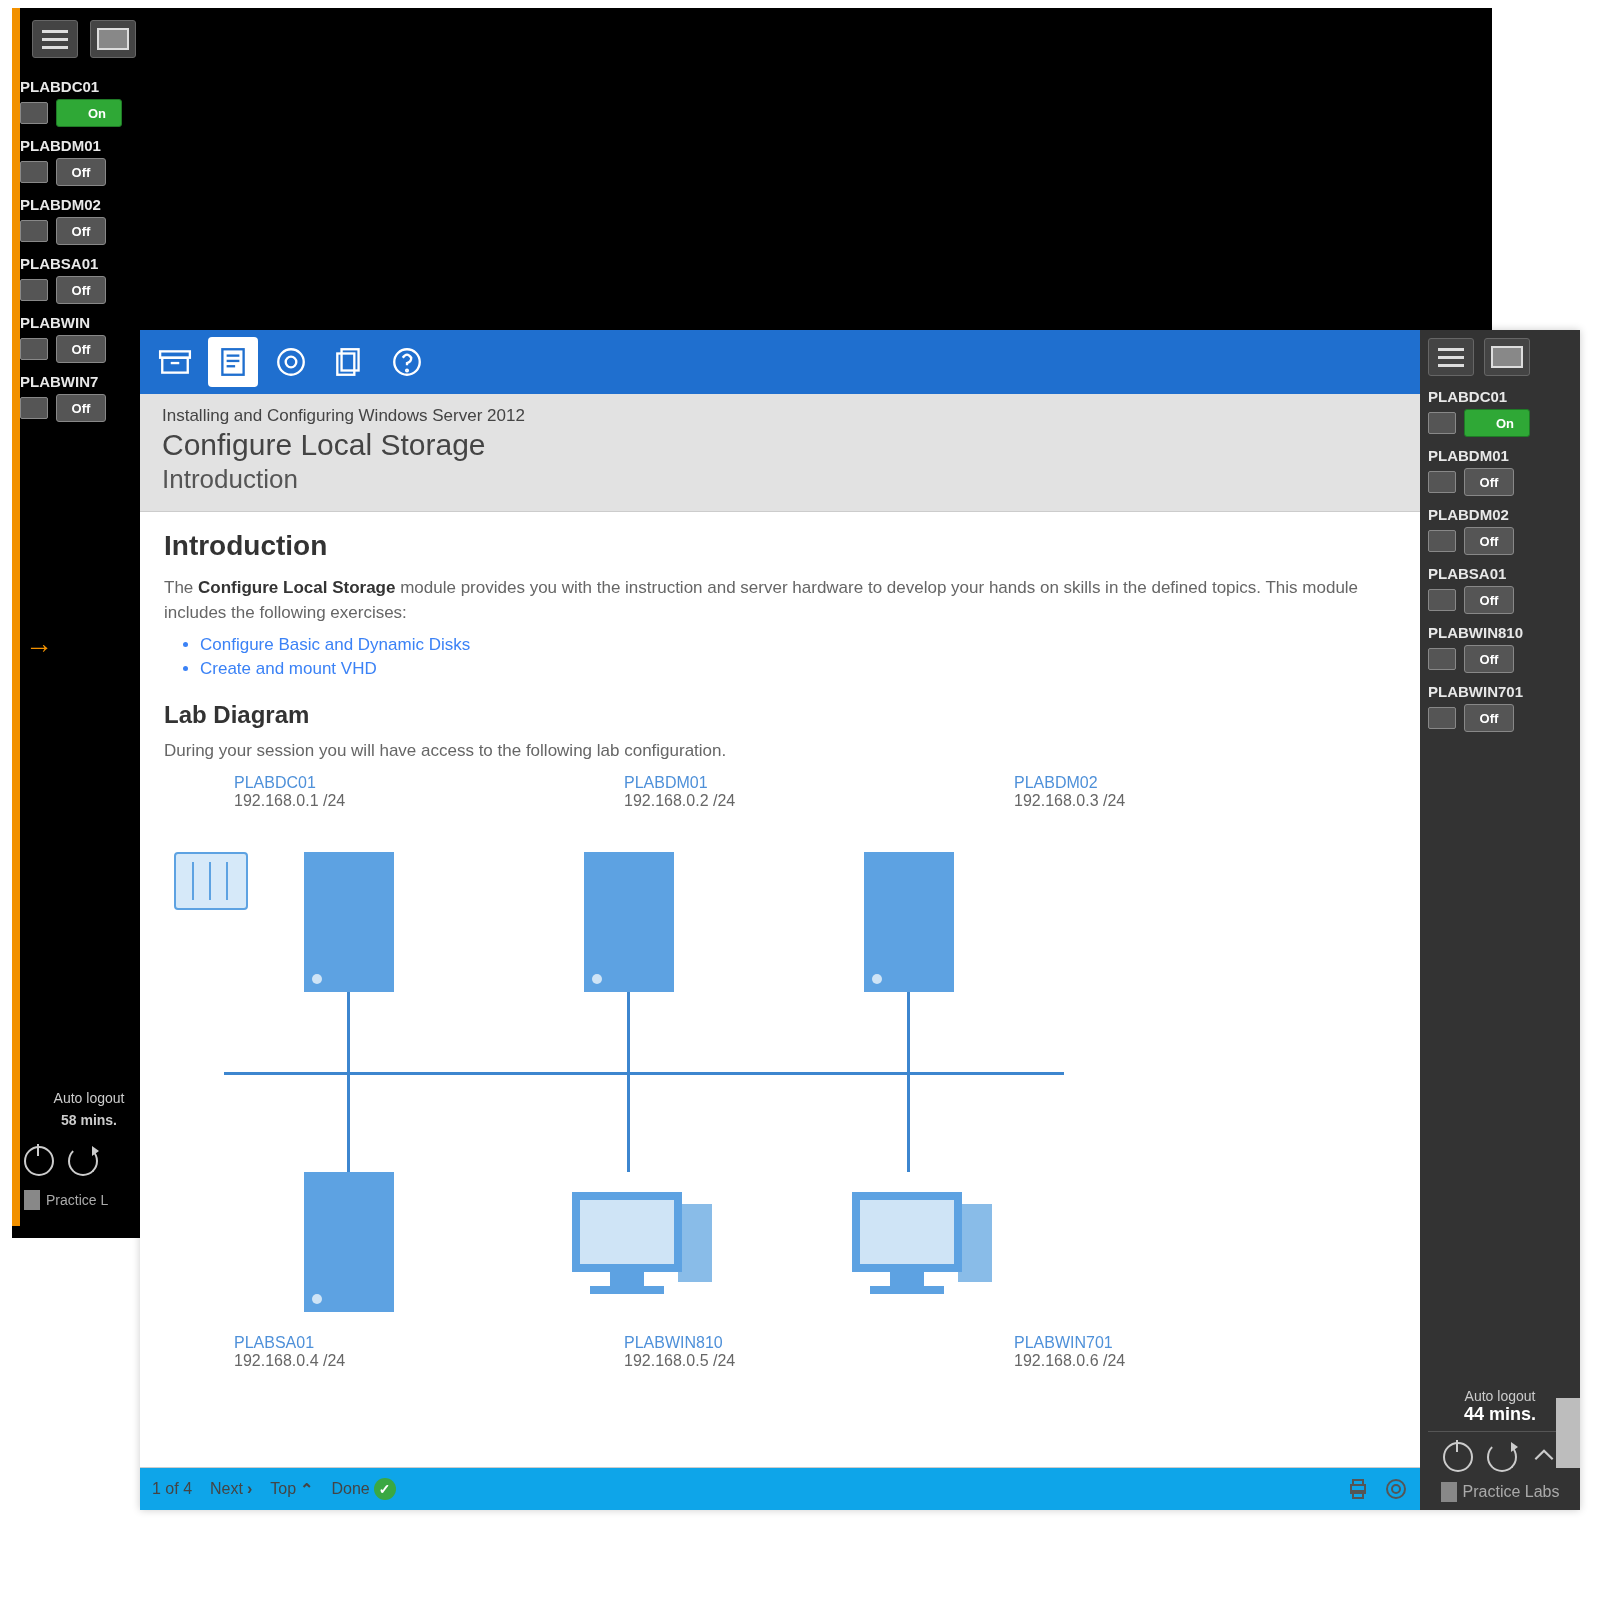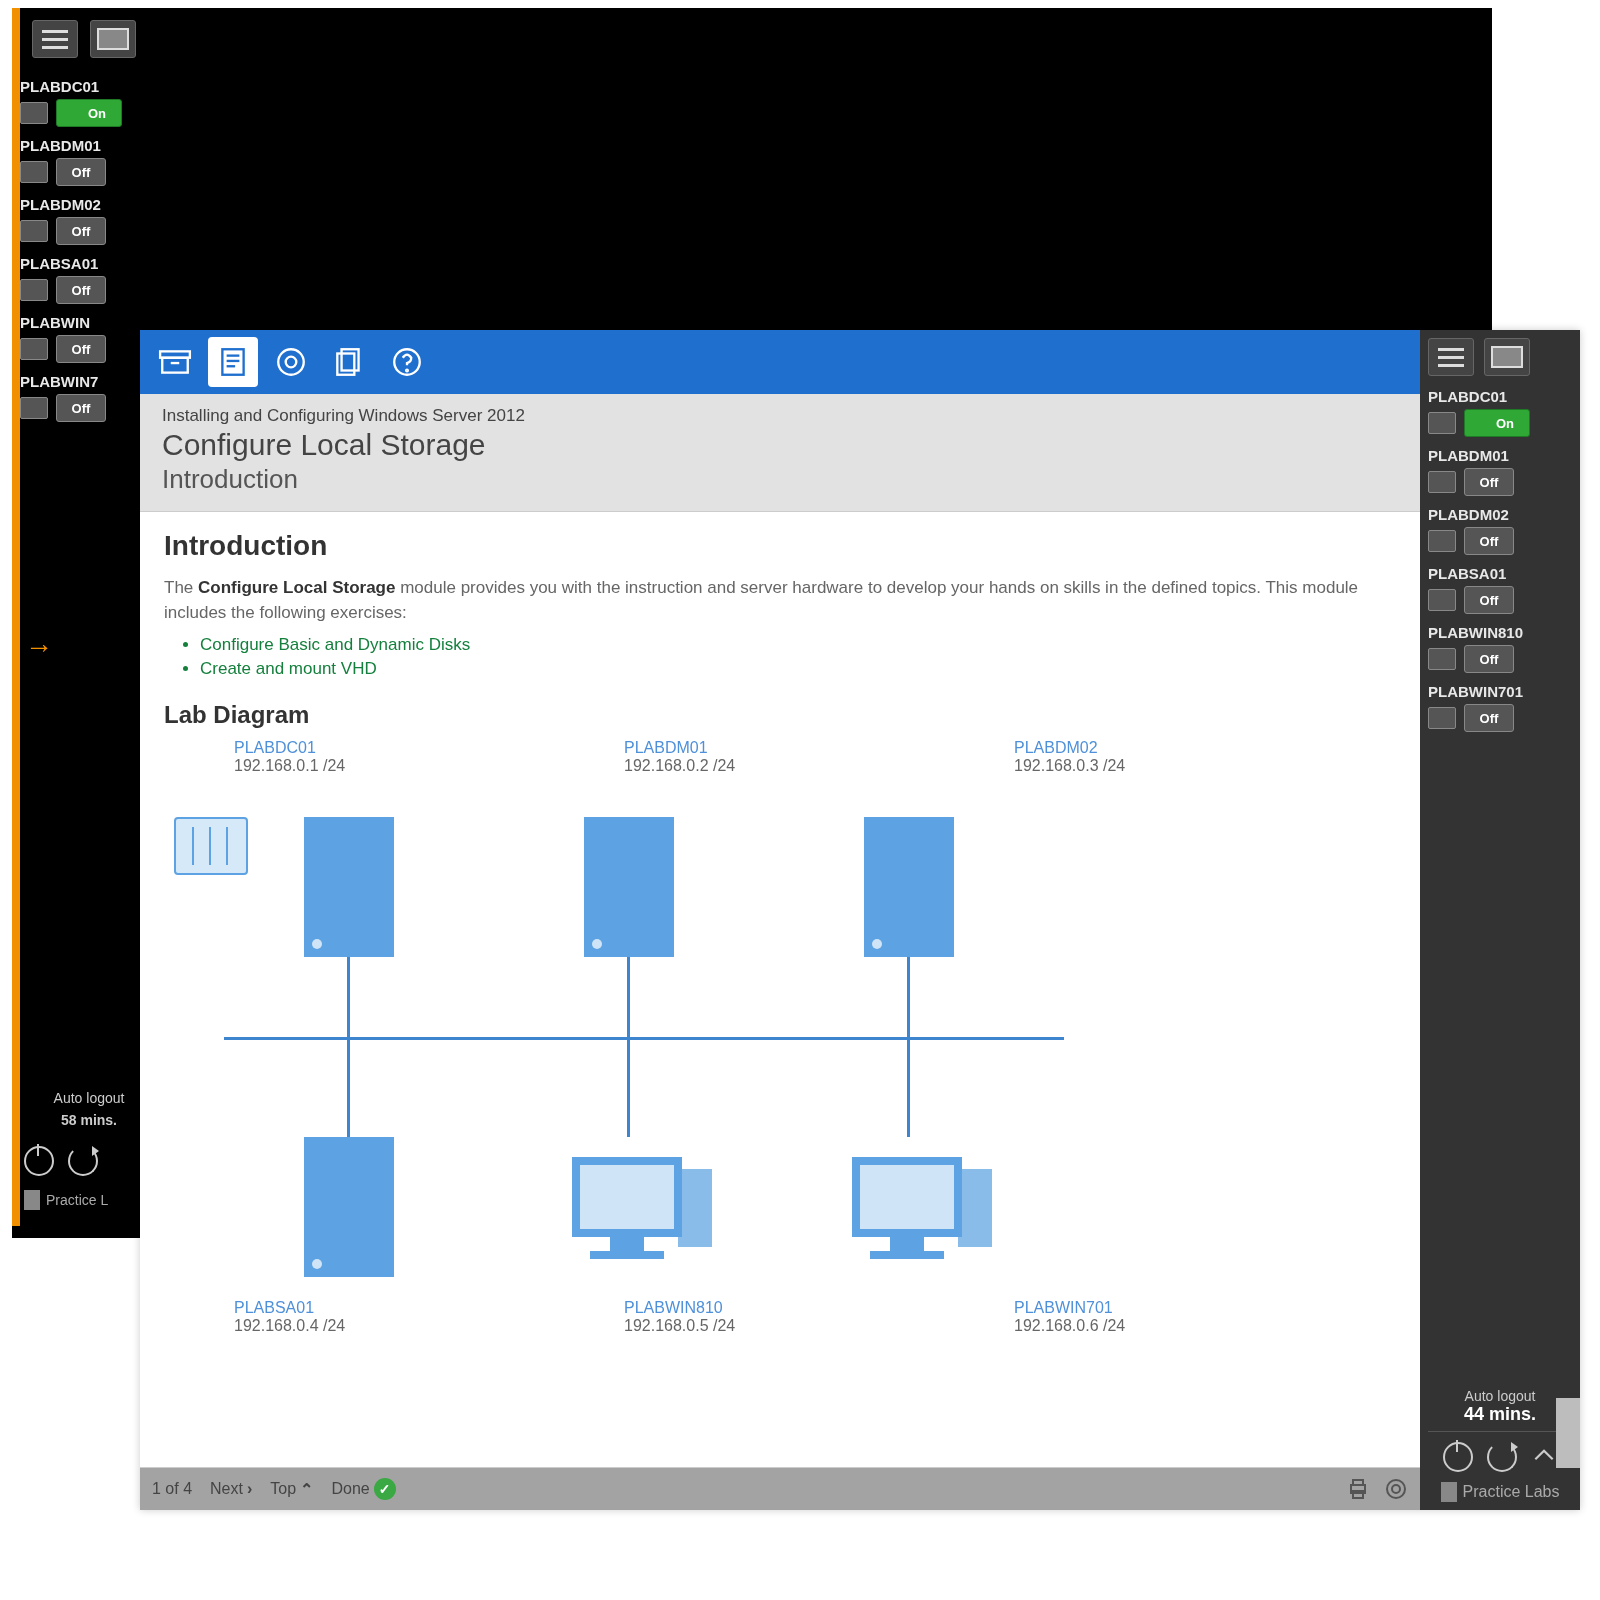--- a/index.html
+++ b/index.html
@@ -48,21 +48,21 @@
 .greyhdr{background:#e2e2e2;padding:12px 22px 16px;border-bottom:1px solid #ccc;}
 .crumb{font-size:17px;color:#444;}
 .modtitle{font-size:30px;color:#444;margin:2px 0;}
 .sect{font-size:26px;color:#555;}
 
 
 .body{flex:1;overflow:hidden;padding:8px 24px 0;background:#fff;}
 .h1{font-size:28px;font-weight:bold;color:#333;margin:10px 0 14px;}
 .para{font-size:17px;color:#666;line-height:1.45;margin-bottom:10px;}
 .para b{color:#333;}
-.exlist{margin:6px 0 22px 36px;padding:0;color:#15803d;font-size:17px;}
+.exlist{margin:6px 0 22px 36px;padding:0;color:#3b82f6;font-size:17px;}
 .exlist li{margin-bottom:4px;}
 .h2{font-size:24px;font-weight:bold;color:#333;margin:6px 0 10px;}
 .diag-area{position:relative;margin-top:8px;}
 .lab-row{position:absolute;display:flex;gap:200px;}
 .lab-col{width:200px;}
 .lab-name{color:#4e90d9;font-size:16px;}
 .lab-ip{color:#666;font-size:16px;}
 .srv{position:absolute;width:90px;height:140px;background:#5da2e2;}
 .srv::before{content:"";position:absolute;left:-14px;top:-14px;width:90px;height:140px;background:#a9cdef;z-index:-1;}
 .srv::after{content:"";position:absolute;left:8px;bottom:8px;width:10px;height:10px;background:#cfe4f6;border-radius:50%;}
@@ -73,21 +73,21 @@
 .pc-mon::before{content:"";position:absolute;left:8px;top:8px;right:8px;bottom:8px;background:#cfe4f6;}
 .pc-stand{width:34px;height:14px;background:#5da2e2;margin:0 auto;}
 .pc-base{width:74px;height:8px;background:#5da2e2;margin:0 auto;}
 .pc-twr{position:absolute;right:-30px;top:12px;width:34px;height:78px;background:#89bce8;}
 .book-icn{position:absolute;width:70px;height:54px;background:#d6e9f9;border:2px solid #5da2e2;border-radius:4px;}
 .book-icn::before,.book-icn::after{content:"";position:absolute;top:8px;bottom:8px;width:2px;background:#5da2e2;}
 .book-icn::before{left:33px;}
 .book-icn::after{left:16px;box-shadow:34px 0 0 #5da2e2;}
 
 
-.btm{height:42px;background:#a3a3a3;border-top:1px solid #ccc;display:flex;align-items:center;padding:0 12px;gap:18px;font-size:16px;color:#444;}
+.btm{height:42px;background:#0ea5e9;border-top:1px solid #ccc;display:flex;align-items:center;padding:0 12px;gap:18px;font-size:16px;color:#444;}
 .btm .nav-item{display:flex;align-items:center;gap:4px;cursor:pointer;}
 .chev{font-weight:bold;}
 .done-chk{width:22px;height:22px;background:#3aa843;border-radius:50%;display:flex;align-items:center;justify-content:center;color:#fff;font-size:14px;font-weight:bold;}
 .btm-right{margin-left:auto;display:flex;gap:14px;}
 .btm-ico{width:24px;height:24px;color:#555;}
 
 
 .sidebar{width:160px;background:#333;color:#eee;display:flex;flex-direction:column;padding:8px;box-sizing:border-box;}
 .sb-top{display:flex;gap:10px;margin-bottom:12px;}
 .sb-devs{flex:1;}
@@ -231,20 +231,21 @@
       <div class="body">
         <div class="h1">Introduction</div>
         <div class="para">
           <span>The </span><b>Configure Local Storage</b><span> module provides you with the instruction and server hardware to develop your hands on skills in the defined topics. This module includes the following exercises:</span>
         </div>
         <ul class="exlist">
           <li>Configure Basic and Dynamic Disks</li>
           <li>Create and mount VHD</li>
         </ul>
         <div class="h2">Lab Diagram</div>
+        <div class="para">During your session you will have access to the following lab configuration.</div>
 
         <div class="diag-area" style="height:640px;">
 
           <div class="lab-row" style="left:70px;top:0;gap:190px;">
             <div class="lab-col">
                 <div class="lab-name">PLABDC01</div>
                 <div class="lab-ip">192.168.0.1 /24</div>
               </div>
             <div class="lab-col">
                 <div class="lab-name">PLABDM01</div>

